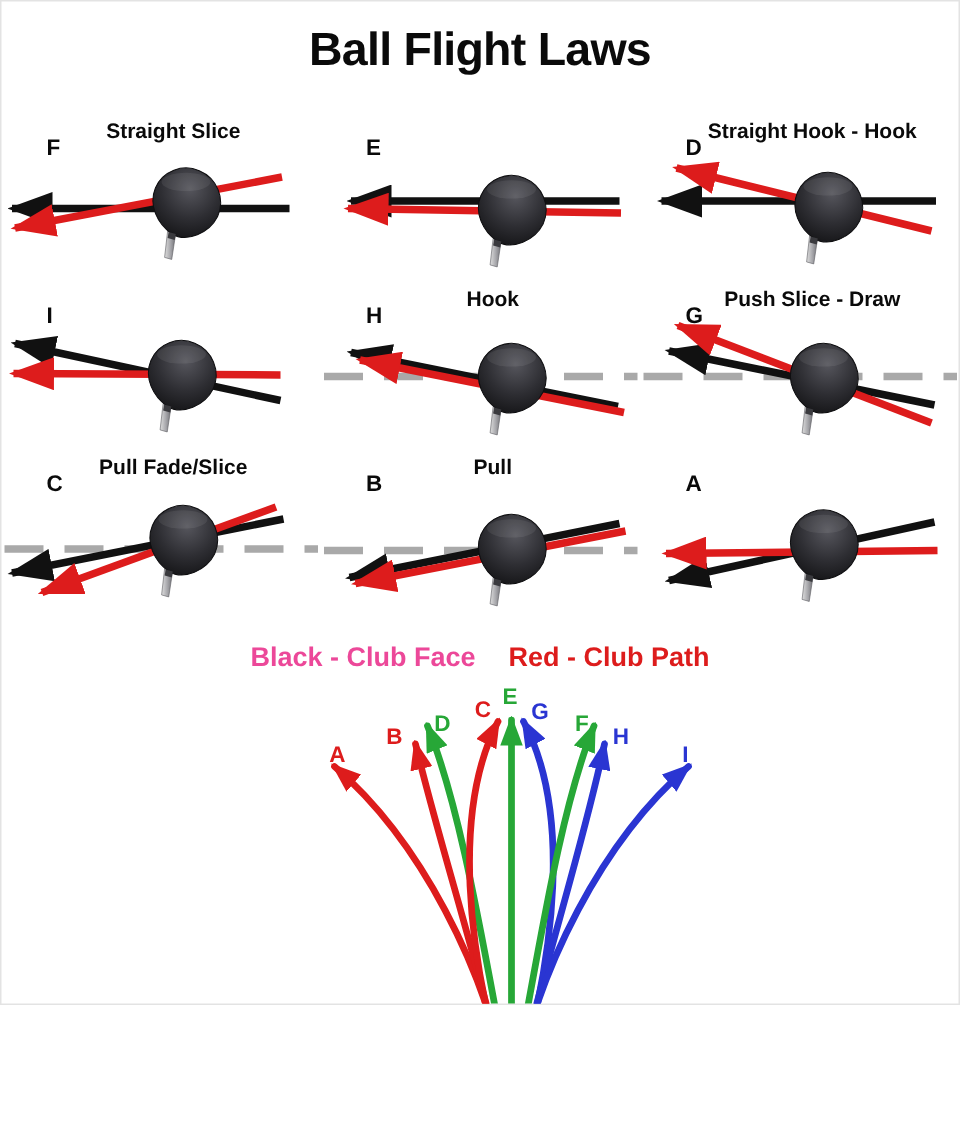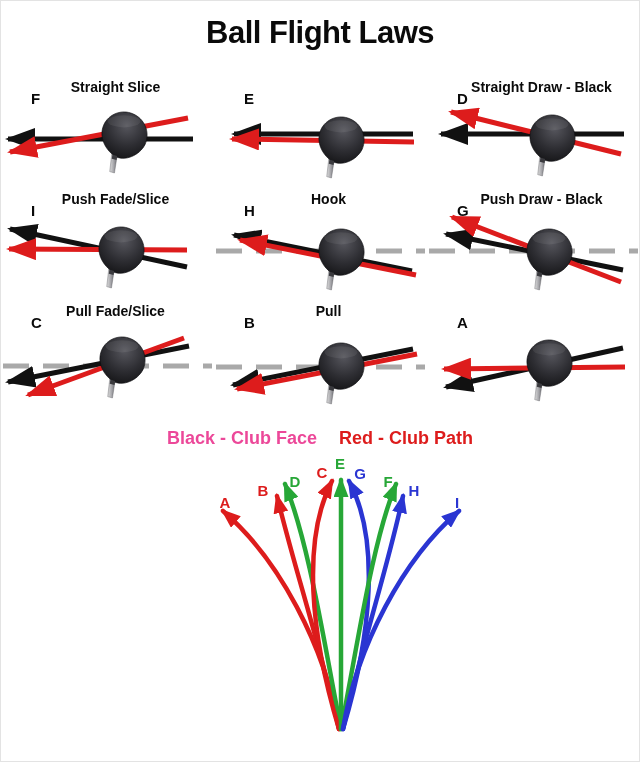--- a/index.html
+++ b/index.html
@@ -1,17 +1,17 @@
 <!DOCTYPE html>
 <html><head>
 <meta charset="utf-8">
 <style>
   html,body{margin:0;padding:0;background:#fff;}
   .page{
-    position:relative;width:640px;height:762px;background:#ffffff;
+    position:relative;width:640px;height:670px;background:#ffffff;
     font-family:"Liberation Sans",sans-serif;color:#111;overflow:hidden;
     box-sizing:border-box;border:1px solid #e3e3e3;
   }
   .page-title{
     margin:14px 0 0 0;text-align:center;font-size:31px;font-weight:bold;
     letter-spacing:-0.5px;color:#0a0a0a;
   }
   .grid{
     display:grid;grid-template-columns:213px 213px 213px;
     width:639px;margin:28px auto 0 auto;
@@ -56,32 +56,31 @@
       <div class="cell-letter">E</div>
       <svg class="cell-svg" viewBox="0 0 213 112">
           <line x1="199" y1="55" x2="20" y2="55" stroke="#111111" stroke-width="5" marker-end="url(#mk-black)"></line>
           <line x1="200" y1="63" x2="18" y2="60" stroke="#dd1c1c" stroke-width="5" marker-end="url(#mk-red)"></line>
           <g transform="translate(93,33) scale(0.68)">
             <use width="100" height="100" href="#club-head" xlink:href="#club-head"></use>
           </g>
         </svg>
     </div>
     <div class="cell">
-      <div class="cell-title">Straight Draw - Black</div>
+      <div class="cell-title">Straight Hook - Hook</div>
       <div class="cell-letter">D</div>
       <svg class="cell-svg" viewBox="0 0 213 112">
           <line x1="197" y1="55" x2="14" y2="55" stroke="#111111" stroke-width="5" marker-end="url(#mk-black)"></line>
           <line x1="194" y1="75" x2="24" y2="33" stroke="#dd1c1c" stroke-width="5" marker-end="url(#mk-red)"></line>
           <g transform="translate(91,31) scale(0.68)">
             <use width="100" height="100" href="#club-head" xlink:href="#club-head"></use>
           </g>
         </svg>
     </div>
     <div class="cell">
-      <div class="cell-title">Push Fade/Slice</div>
       <div class="cell-letter">I</div>
       <svg class="cell-svg" viewBox="0 0 213 112">
           <line x1="186" y1="76" x2="9" y2="38" stroke="#111111" stroke-width="5" marker-end="url(#mk-black)"></line>
           <line x1="186" y1="59" x2="8" y2="58" stroke="#dd1c1c" stroke-width="5" marker-end="url(#mk-red)"></line>
           <g transform="translate(86,31) scale(0.68)">
             <use width="100" height="100" href="#club-head" xlink:href="#club-head"></use>
           </g>
         </svg>
     </div>
     <div class="cell">
@@ -90,21 +89,21 @@
       <svg class="cell-svg" viewBox="0 0 213 112">
           <line x1="2" y1="60" x2="211" y2="60" stroke="#a9a9a9" stroke-width="5" stroke-dasharray="26 14"></line>
           <line x1="198" y1="80" x2="20" y2="44" stroke="#111111" stroke-width="5" marker-end="url(#mk-black)"></line>
           <line x1="202" y1="84" x2="26" y2="49" stroke="#dd1c1c" stroke-width="5" marker-end="url(#mk-red)"></line>
           <g transform="translate(93,33) scale(0.68)">
             <use width="100" height="100" href="#club-head" xlink:href="#club-head"></use>
           </g>
         </svg>
     </div>
     <div class="cell">
-      <div class="cell-title">Push Draw - Black</div>
+      <div class="cell-title">Push Slice - Draw</div>
       <div class="cell-letter">G</div>
       <svg class="cell-svg" viewBox="0 0 213 112">
           <line x1="2" y1="60" x2="211" y2="60" stroke="#a9a9a9" stroke-width="5" stroke-dasharray="26 14"></line>
           <line x1="196" y1="79" x2="19" y2="43" stroke="#111111" stroke-width="5" marker-end="url(#mk-black)"></line>
           <line x1="194" y1="91" x2="25" y2="26" stroke="#dd1c1c" stroke-width="5" marker-end="url(#mk-red)"></line>
           <g transform="translate(88,33) scale(0.68)">
             <use width="100" height="100" href="#club-head" xlink:href="#club-head"></use>
           </g>
         </svg>
     </div>

